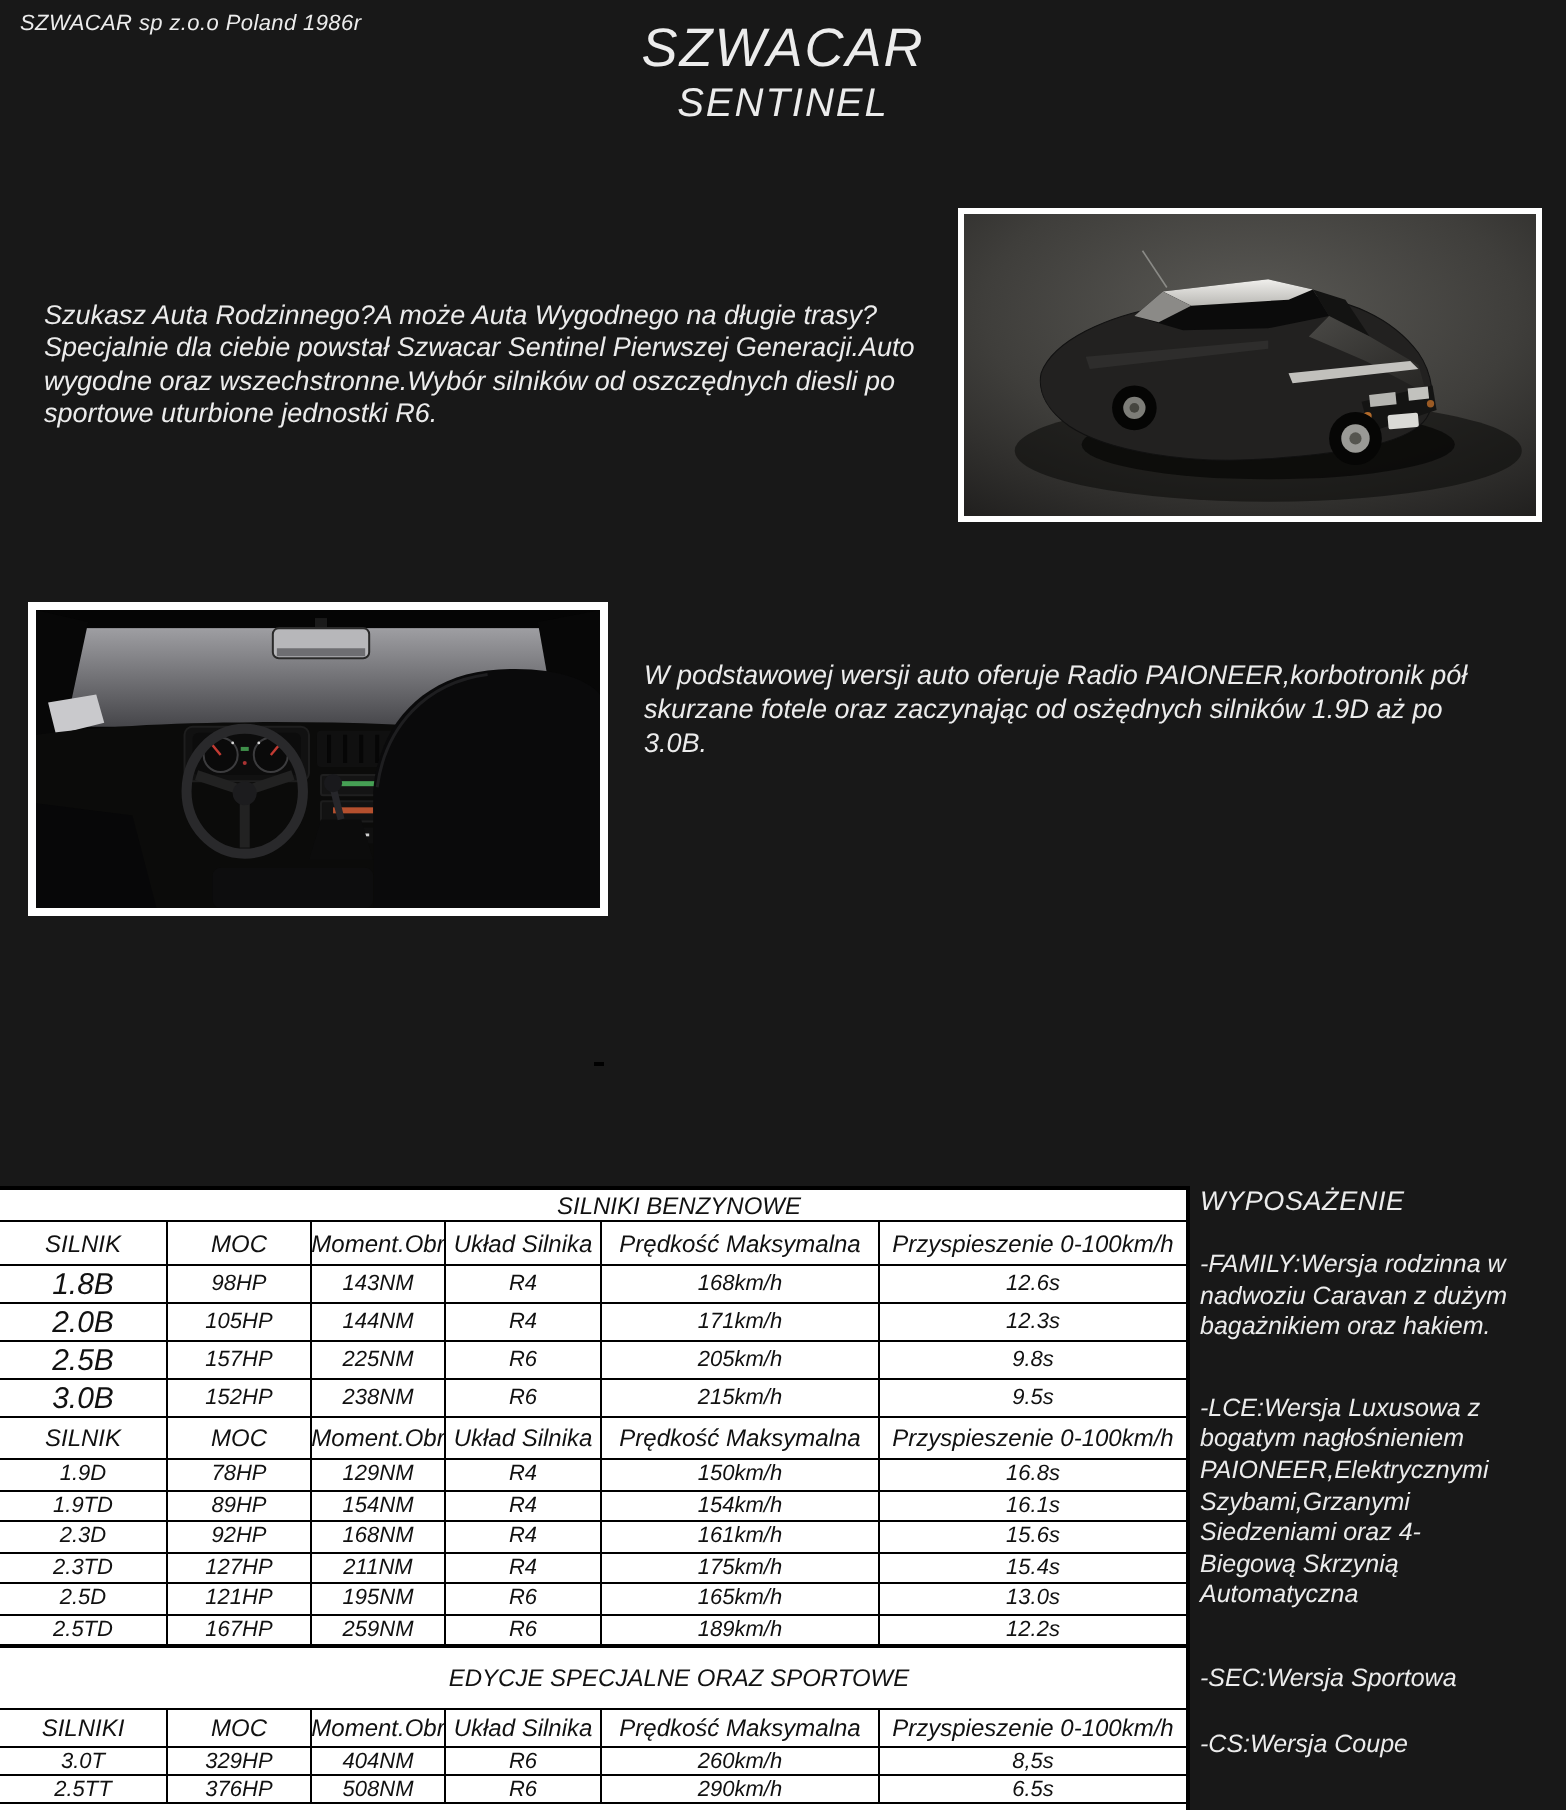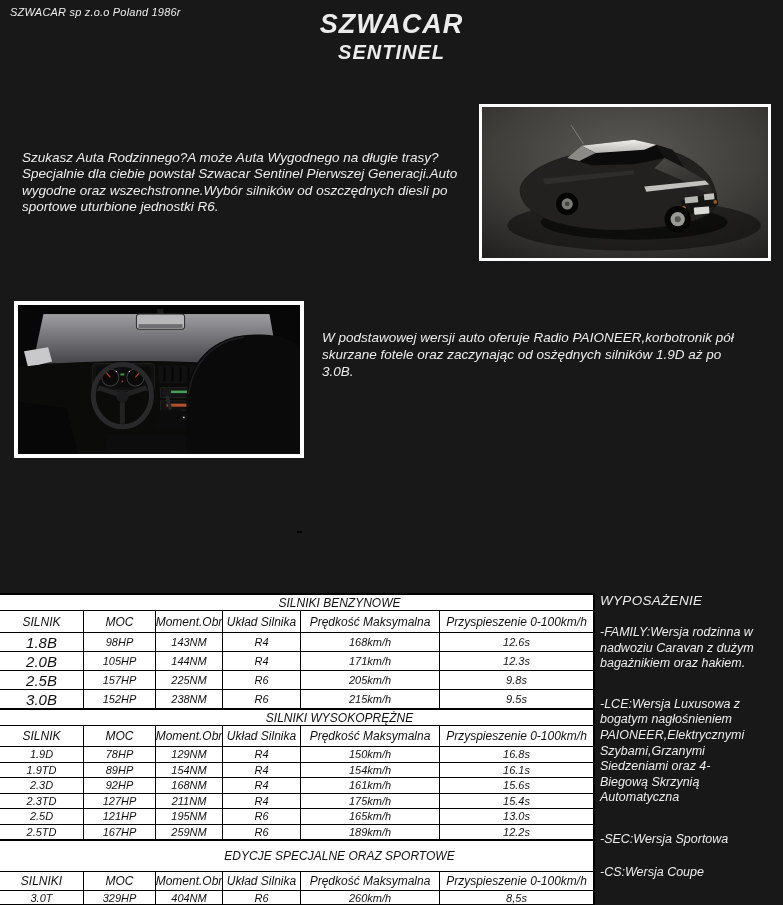--- a/index.html
+++ b/index.html
@@ -3,22 +3,22 @@
 <meta charset="utf-8">
 <style>
   html,body{margin:0;padding:0}
   body{
     width:783px;height:905px;position:relative;overflow:hidden;
     background:#181818;color:#ececec;
     font-family:"Liberation Sans",sans-serif;font-style:italic;
   }
   .abs{position:absolute}
   #corner-note{left:10px;top:6px;font-size:11px;letter-spacing:.2px}
-  #main-title{left:0;right:0;top:9px;text-align:center;font-size:27px;font-weight:bold;letter-spacing:1px}
-  #sub-title{left:0;right:0;top:41px;text-align:center;font-size:20px;font-weight:bold;letter-spacing:1px}
+  #main-title{left:0;right:0;top:9px;text-align:center;font-size:27px;font-weight:normal;letter-spacing:1px}
+  #sub-title{left:0;right:0;top:41px;text-align:center;font-size:20px;font-weight:normal;letter-spacing:1px}
   #intro-paragraph{left:22px;top:150px;width:480px;font-size:13.5px;line-height:16.4px;white-space:pre-line}
   #interior-paragraph{left:322px;top:330px;width:445px;font-size:13.5px;line-height:16.8px;white-space:pre-line}
 
   .photo{position:absolute;background:#fff;box-sizing:border-box}
   #photo-exterior{left:479px;top:104px;width:292px;height:157px;padding:3px}
   #photo-interior{left:14px;top:301px;width:290px;height:157px;padding:4px}
   .photo svg{display:block;width:100%;height:100%}
 
   #stray-mark{left:297px;top:531px;width:5px;height:2px;background:#000}
 
@@ -230,21 +230,20 @@
       <div class="row drow">
         <div class="cell c0">3.0B</div>
         <div class="cell c1">152HP</div>
         <div class="cell c2">238NM</div>
         <div class="cell c3">R6</div>
         <div class="cell c4">215km/h</div>
         <div class="cell c5">9.5s</div>
       </div>
     </div>
     <div class="tbl t1">
-      <div class="title-row">SILNIKI WYSOKOPRĘŻNE</div>
       <div class="row head-row">
         <div class="cell c0">SILNIK</div>
         <div class="cell c1">MOC</div>
         <div class="cell c2">Moment.Obr</div>
         <div class="cell c3">Układ Silnika</div>
         <div class="cell c4">Prędkość Maksymalna</div>
         <div class="cell c5">Przyspieszenie 0-100km/h</div>
       </div>
       <div class="row drow">
         <div class="cell c0">1.9D</div>

